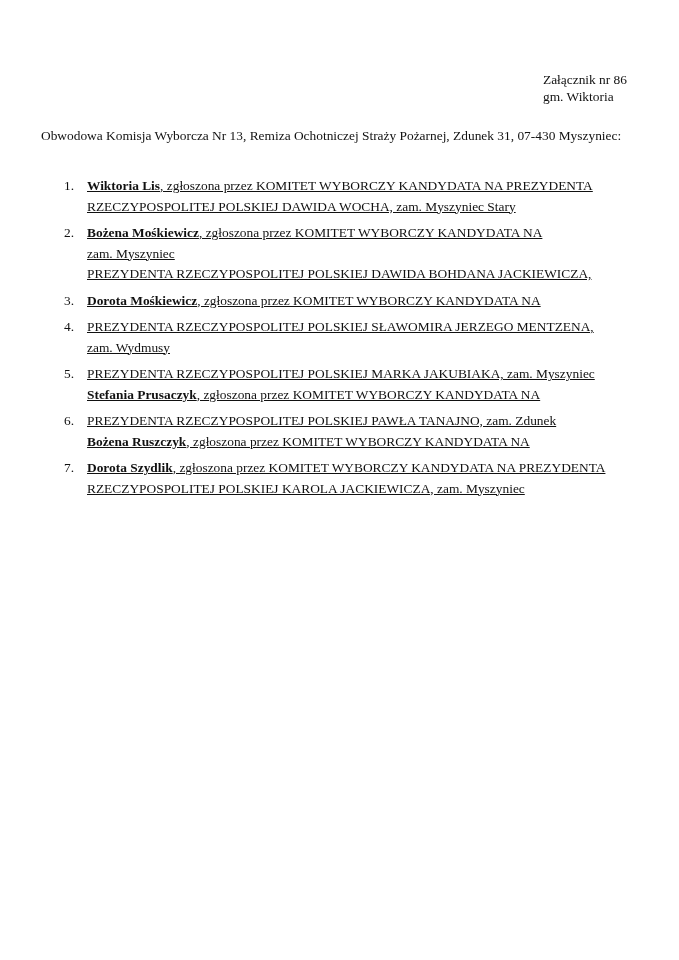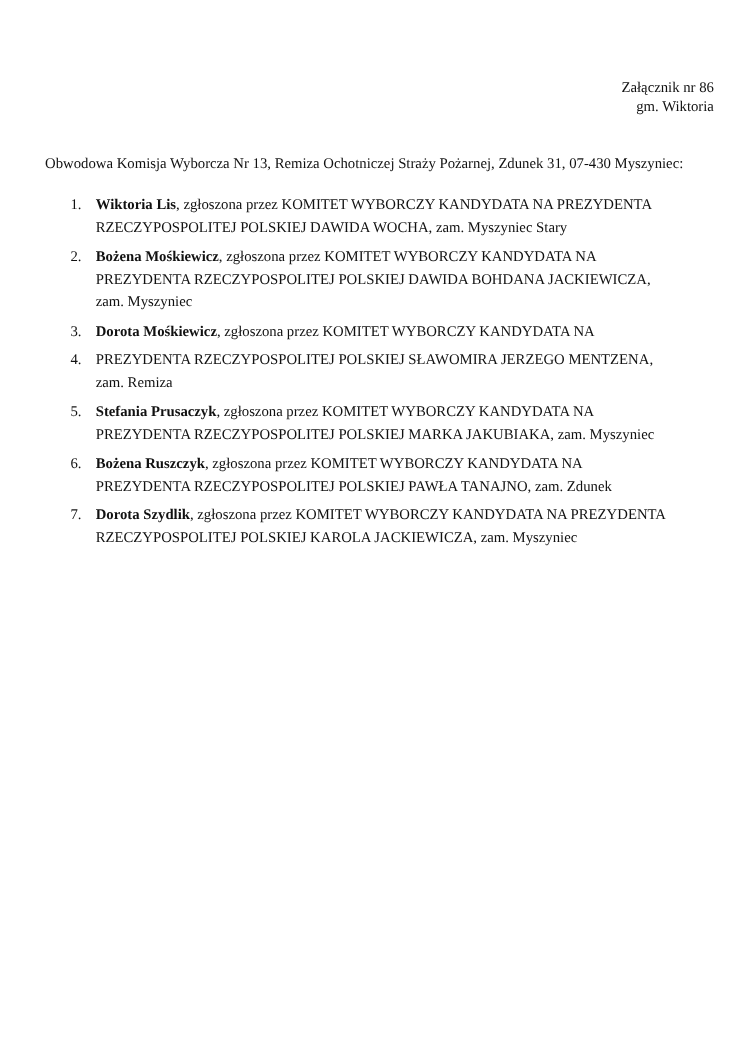--- a/index.html
+++ b/index.html
@@ -2,37 +2,37 @@
 <html><head>
   <meta charset="utf-8">
   <style>
     html, body { margin: 0; padding: 0; background: #ffffff; }
     body {
       width: 679px; height: 960px; position: relative; overflow: hidden;
       font-family: "Liberation Serif", serif; color: #111111;
       font-size: 13.4px;
     }
     .annex {
-      position: absolute; right: 30px; top: 71px; text-align: right;
+      position: absolute; right: 52px; top: 71px; 
       line-height: 17px;
     }
     .commission {
-      position: absolute; left: 41px; top: 140px; white-space: nowrap;
+      position: absolute; left: 41px; top: 127px; white-space: nowrap;
       line-height: 17px;
     }
     .list {
       position: absolute; left: 64px; top: 176px; width: 600px;
       margin: 0; padding: 0; list-style: none;
     }
     .item {
       position: relative; padding-left: 23px; margin-bottom: 6px;
       line-height: 20.5px;
     }
     .num { position: absolute; left: 0; top: 0; }
-    .line { display: block; white-space: nowrap; }
+    .line { display: block; white-space: nowrap; text-decoration: underline; }
     .name { font-weight: bold; }
   </style>
 </head>
 <body>
 
 <div class="annex">
   <div>Załącznik nr 86</div>
   <div>gm. Wiktoria</div>
 </div>
 
@@ -40,40 +40,40 @@
 
 <ol class="list">
   <li class="item">
     <span class="num">1.</span>
     <span class="line"><span class="name">Wiktoria Lis</span><span>, zgłoszona przez KOMITET WYBORCZY KANDYDATA NA PREZYDENTA</span></span>
     <span class="line">RZECZYPOSPOLITEJ POLSKIEJ DAWIDA WOCHA, zam. Myszyniec Stary</span>
   </li>
   <li class="item">
     <span class="num">2.</span>
     <span class="line"><span class="name">Bożena Mośkiewicz</span><span>, zgłoszona przez KOMITET WYBORCZY KANDYDATA NA</span></span>
+    <span class="line">zam. Myszyniec</span>
     <span class="line">PREZYDENTA RZECZYPOSPOLITEJ POLSKIEJ DAWIDA BOHDANA JACKIEWICZA,</span>
-    <span class="line">zam. Myszyniec</span>
   </li>
   <li class="item">
     <span class="num">3.</span>
     <span class="line"><span class="name">Dorota Mośkiewicz</span><span>, zgłoszona przez KOMITET WYBORCZY KANDYDATA NA</span></span>
   </li>
   <li class="item">
     <span class="num">4.</span>
     <span class="line">PREZYDENTA RZECZYPOSPOLITEJ POLSKIEJ SŁAWOMIRA JERZEGO MENTZENA,</span>
-    <span class="line">zam. Remiza</span>
+    <span class="line">zam. Wydmusy</span>
   </li>
   <li class="item">
     <span class="num">5.</span>
+    <span class="line">PREZYDENTA RZECZYPOSPOLITEJ POLSKIEJ MARKA JAKUBIAKA, zam. Myszyniec</span>
     <span class="line"><span class="name">Stefania Prusaczyk</span><span>, zgłoszona przez KOMITET WYBORCZY KANDYDATA NA</span></span>
-    <span class="line">PREZYDENTA RZECZYPOSPOLITEJ POLSKIEJ MARKA JAKUBIAKA, zam. Myszyniec</span>
   </li>
   <li class="item">
     <span class="num">6.</span>
+    <span class="line">PREZYDENTA RZECZYPOSPOLITEJ POLSKIEJ PAWŁA TANAJNO, zam. Zdunek</span>
     <span class="line"><span class="name">Bożena Ruszczyk</span><span>, zgłoszona przez KOMITET WYBORCZY KANDYDATA NA</span></span>
-    <span class="line">PREZYDENTA RZECZYPOSPOLITEJ POLSKIEJ PAWŁA TANAJNO, zam. Zdunek</span>
   </li>
   <li class="item">
     <span class="num">7.</span>
     <span class="line"><span class="name">Dorota Szydlik</span><span>, zgłoszona przez KOMITET WYBORCZY KANDYDATA NA PREZYDENTA</span></span>
     <span class="line">RZECZYPOSPOLITEJ POLSKIEJ KAROLA JACKIEWICZA, zam. Myszyniec</span>
   </li>
 </ol>
 
 </body></html>

